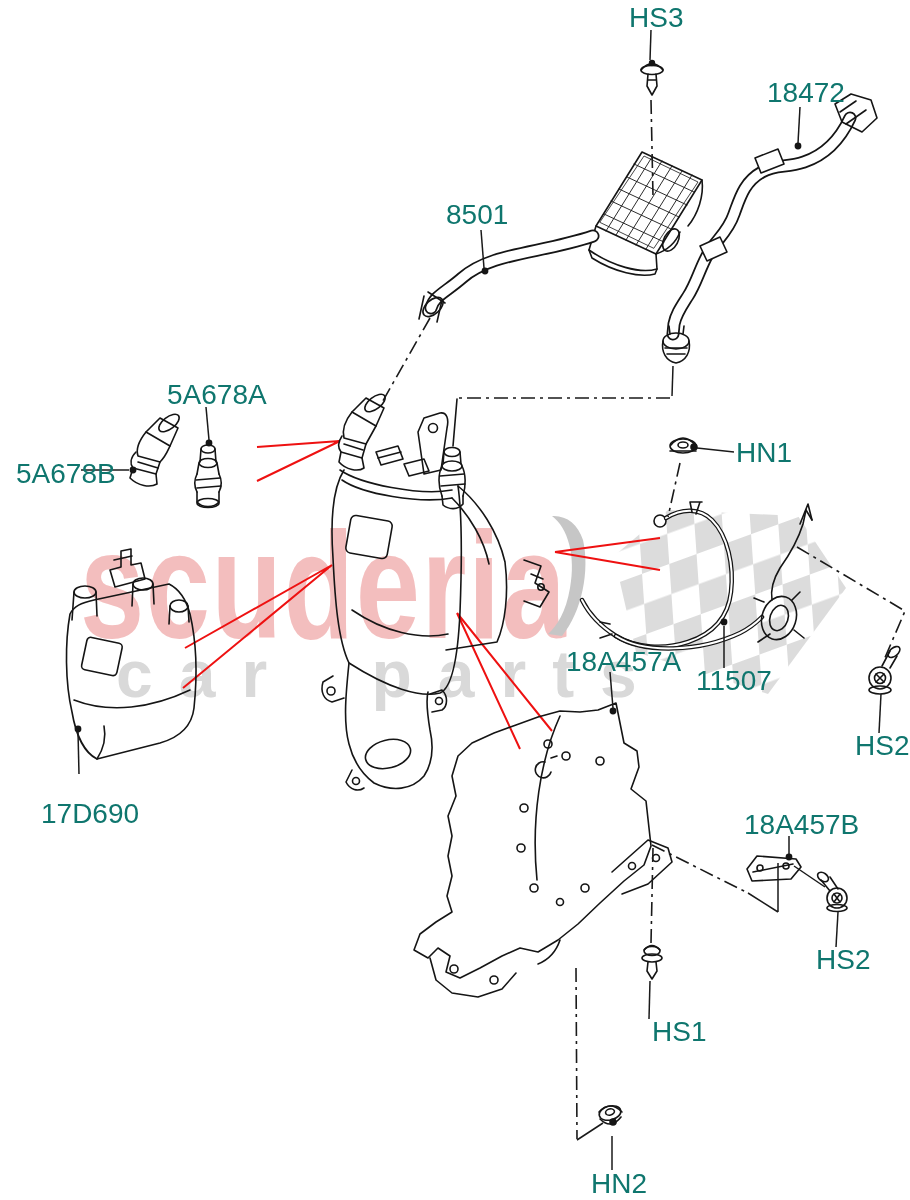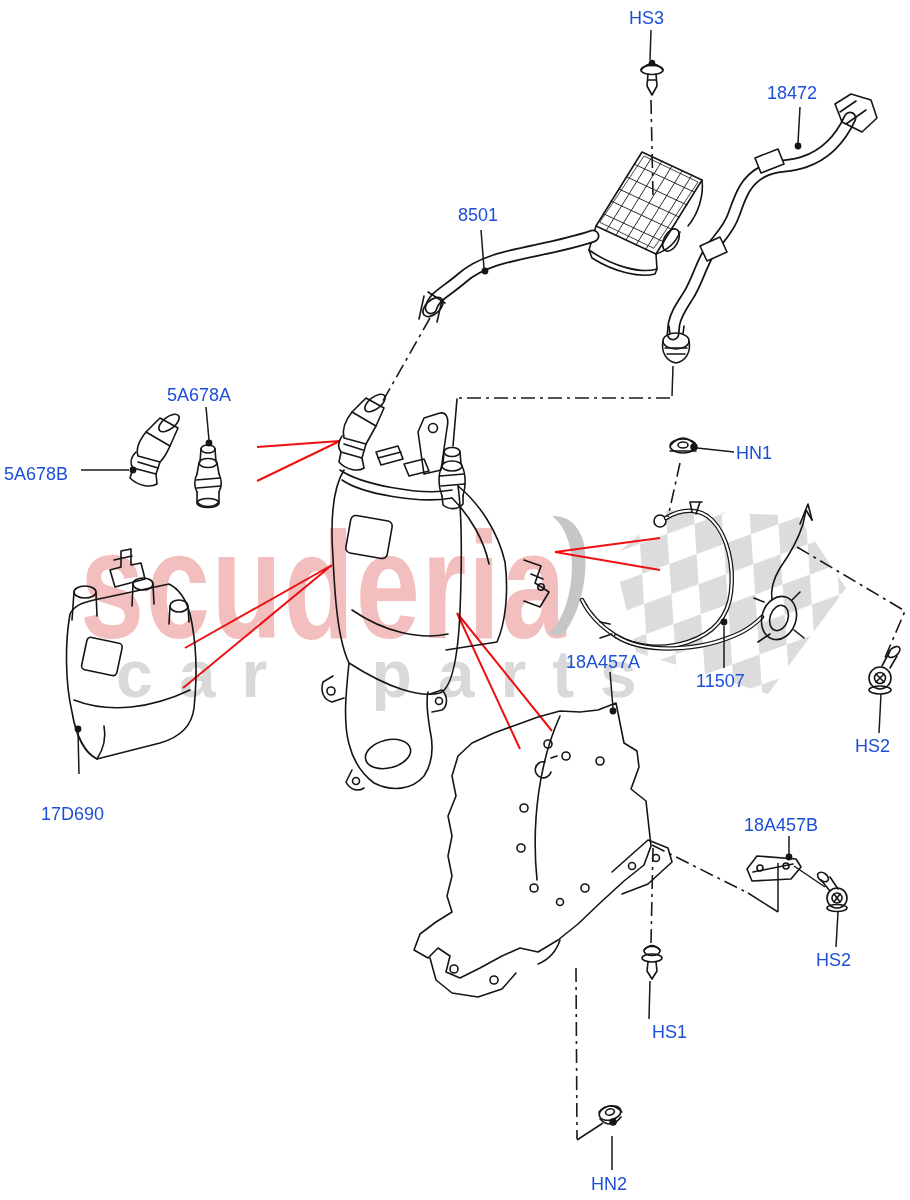--- a/index.html
+++ b/index.html
@@ -1,19 +1,19 @@
 <!DOCTYPE html>
 <html><head>
 <meta charset="utf-8">
 <style>
   html,body{margin:0;padding:0;background:#ffffff;}
   .stage{position:relative;width:910px;height:1200px;background:#ffffff;overflow:hidden;
          font-family:"Liberation Sans", sans-serif;}
   .stage svg{position:absolute;left:0;top:0;}
-  .part-label{position:absolute;font-size:18px;line-height:24px;color:#1d4ed8;
+  .part-label{position:absolute;font-size:28px;line-height:24px;color:#0f766e;
               white-space:nowrap;letter-spacing:0px;cursor:pointer;z-index:30;}
   .wm{position:absolute;z-index:1;user-select:none;pointer-events:none;}
   .wm-brand{left:80px;top:498px;font-size:152px;font-weight:bold;color:#f2b3b3;
             transform:scaleX(0.76);transform-origin:left top;letter-spacing:2px;opacity:0.85;}
   .wm-sub{left:116px;top:636px;font-size:66px;color:#d7d7d7;letter-spacing:26px;
           word-spacing:34px;font-weight:bold;opacity:0.95;}
   .artlayer{z-index:10;}
 </style>
 </head>
 <body>
@@ -315,23 +315,23 @@
       <circle cx="133" cy="470" r="3.4"></circle>
       <circle cx="78" cy="729" r="3.4"></circle>
       <circle cx="613" cy="711" r="3.4"></circle>
       <circle cx="724" cy="622" r="3.4"></circle>
       <circle cx="789" cy="857" r="3.4"></circle>
     </g>
   </svg>
 
   <div class="part-label" style="left:629px;top:6px">HS3</div>
   <div class="part-label" style="left:767px;top:81px">18472</div>
-  <div class="part-label" style="left:458px;top:203px">8501</div>
+  <div class="part-label" style="left:446px;top:203px">8501</div>
   <div class="part-label" style="left:167px;top:383px">5A678A</div>
-  <div class="part-label" style="left:4px;top:462px">5A678B</div>
+  <div class="part-label" style="left:16px;top:462px">5A678B</div>
   <div class="part-label" style="left:736px;top:441px">HN1</div>
   <div class="part-label" style="left:41px;top:802px">17D690</div>
   <div class="part-label" style="left:566px;top:650px">18A457A</div>
   <div class="part-label" style="left:696px;top:669px">11507</div>
   <div class="part-label" style="left:855px;top:734px">HS2</div>
   <div class="part-label" style="left:744px;top:813px">18A457B</div>
   <div class="part-label" style="left:816px;top:948px">HS2</div>
   <div class="part-label" style="left:652px;top:1020px">HS1</div>
   <div class="part-label" style="left:591px;top:1172px">HN2</div>
 

